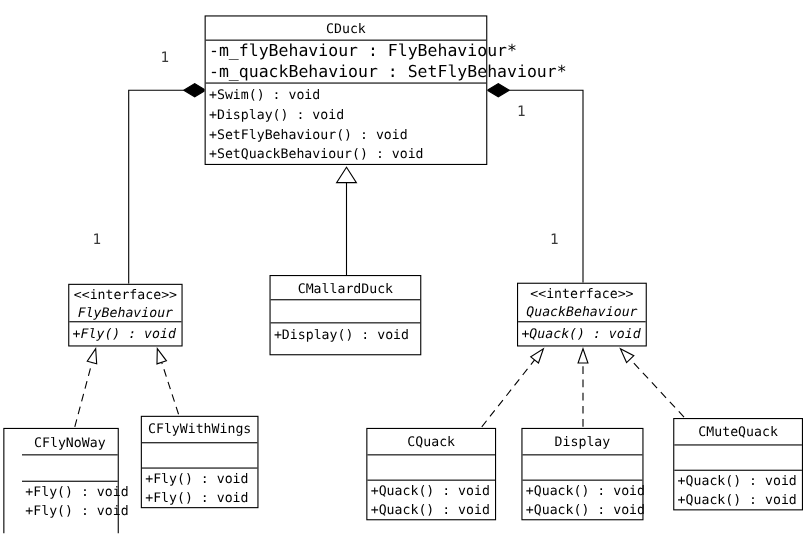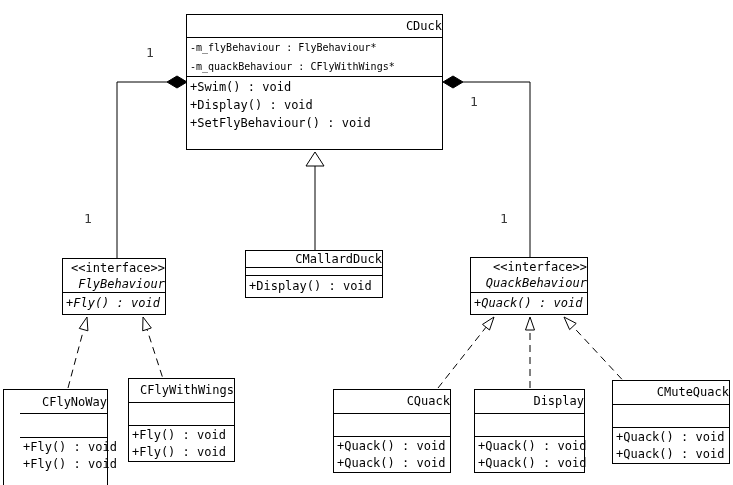--- a/index.html
+++ b/index.html
@@ -12,30 +12,30 @@
   svg.wires { position:absolute; left:0; top:0; width:733px; height:485px; }
   svg.wires .wire { stroke:#000; stroke-width:1; fill:none; }
   svg.wires .dashed { stroke-dasharray:7 5; }
   svg.wires .diamond { fill:#000; stroke:#000; stroke-width:1; }
   svg.wires .hollow { fill:#fff; stroke:#000; stroke-width:1; }
   .uml-class {
     position:absolute; border:1px solid #000; background:#fff;
     display:flex; flex-direction:column;
   }
   .title {
-    display:flex; flex-direction:column; align-items:flex-end; justify-content:center;
+    display:flex; flex-direction:column; align-items:center; justify-content:center;
     text-align:center; white-space:nowrap;
   }
   .sec { border-top:1px solid #000; }
   .line { padding-left:3px; line-height:18px; white-space:nowrap; }
   .methods { padding-top:1px; }
   .lh17 .line { line-height:17px; }
   .lh19 .line { line-height:19px; }
   .lh21 .line { line-height:21px; }
-  .attrs-small .line { font-size:10px; }
+  .attrs-small .line { font-size:15px; }
   .italic { font-style:italic; }
   .stereo { line-height:16px; }
   .cls-name { line-height:16px; }
   .mult { position:absolute; font-size:13px; color:#3a3a3a; line-height:13px; }
 </style>
 </head>
 <body>
 
 <div id="canvas">
 
@@ -78,30 +78,31 @@
   <div class="mult" style="left:84px; top:212px;">1</div>
   <div class="mult" style="left:470px; top:95px;">1</div>
   <div class="mult" style="left:500px; top:212px;">1</div>
 
   <div class="uml-class" style="left:186px; top:14px; width:257px; height:136px;">
     <div class="title" style="height:22px;">
       <span class="cls-name">CDuck</span>
     </div>
     <div class="sec lh19 attrs-small" style="height:39px;">
       <div class="line">-m_flyBehaviour : FlyBehaviour*</div>
-      <div class="line">-m_quackBehaviour : CFlyWithWings*</div>
+      <div class="line">-m_quackBehaviour : SetFlyBehaviour*</div>
     </div>
     <div class="sec methods" style="flex:1;">
       <div class="line">+Swim() : void</div>
       <div class="line">+Display() : void</div>
       <div class="line">+SetFlyBehaviour() : void</div>
+      <div class="line">+SetQuackBehaviour() : void</div>
     </div>
   </div>
 
-  <div class="uml-class" style="left:245px; top:250px; width:138px; height:48px;">
+  <div class="uml-class" style="left:245px; top:250px; width:138px; height:73px;">
     <div class="title" style="height:21px;">
       <span class="cls-name">CMallardDuck</span>
     </div>
     <div class="sec" style="height:21px;"></div>
     <div class="sec methods lh21" style="flex:1; padding-top:0;">
       <div class="line">+Display() : void</div>
     </div>
   </div>
 
   <div class="uml-class" style="left:62px; top:258px; width:104px; height:57px;">

